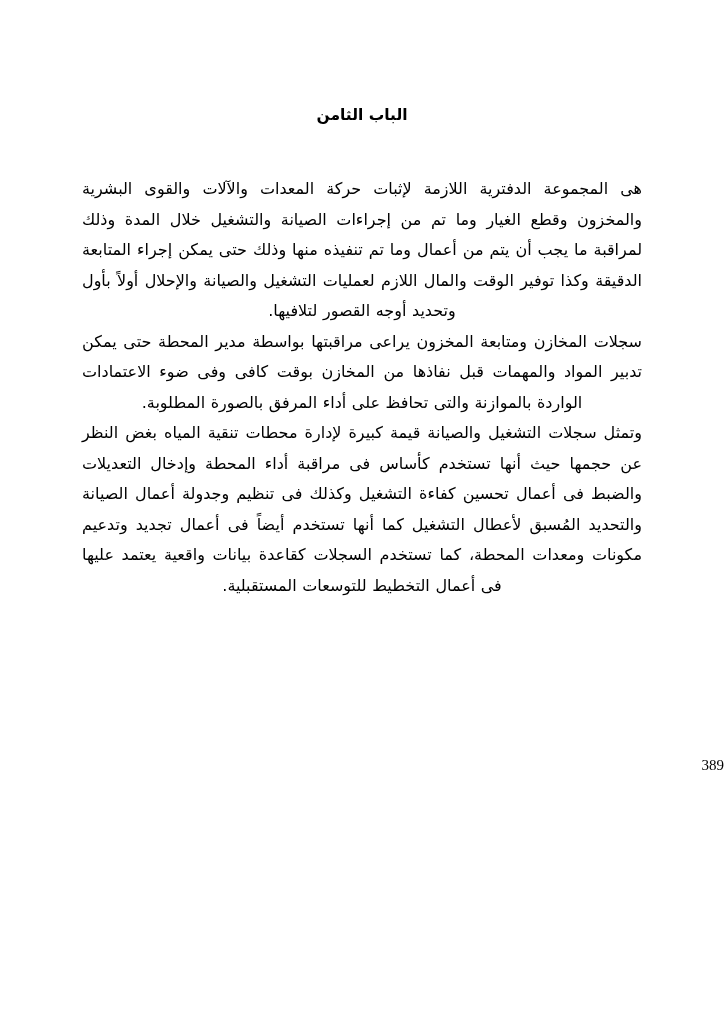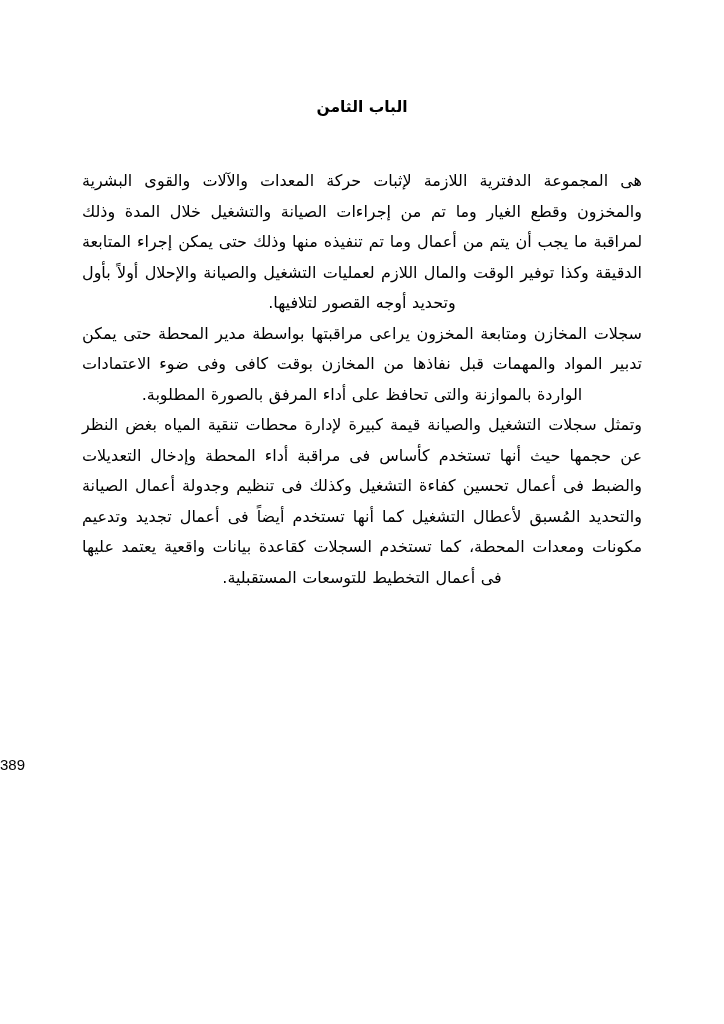--- a/index.html
+++ b/index.html
@@ -17,21 +17,21 @@
     background: #ffffff;
     box-sizing: border-box;
     overflow: hidden;
     font-family: "DejaVu Sans", "Liberation Sans", sans-serif;
     color: #000000;
     direction: rtl;
   }
 
   .content {
     position: absolute;
-    top: 92px;
+    top: 100px;
     right: 82px;
     left: 82px;
     width: 560px;
     margin-left: 27px;
   }
 
   
   .title-block {
     text-align: center;
     margin: 0 0 44px 0;
@@ -77,25 +77,25 @@
   .para + .para {
     margin-top: 0;
   }
 
   
   .page-number {
     position: absolute;
     top: 755px;
     left: 0;
     right: 0;
-    text-align: left;
+    text-align: right;
     font-size: 15px;
     line-height: 20px;
     direction: ltr;
-    font-family: Liberation Sans, sans-serif;
+    font-family: Liberation Serif, serif;
   }
 </style>
 </head>
 <body>
 
 <div class="page">
 
   <div class="content">
 
     <div class="title-block">

